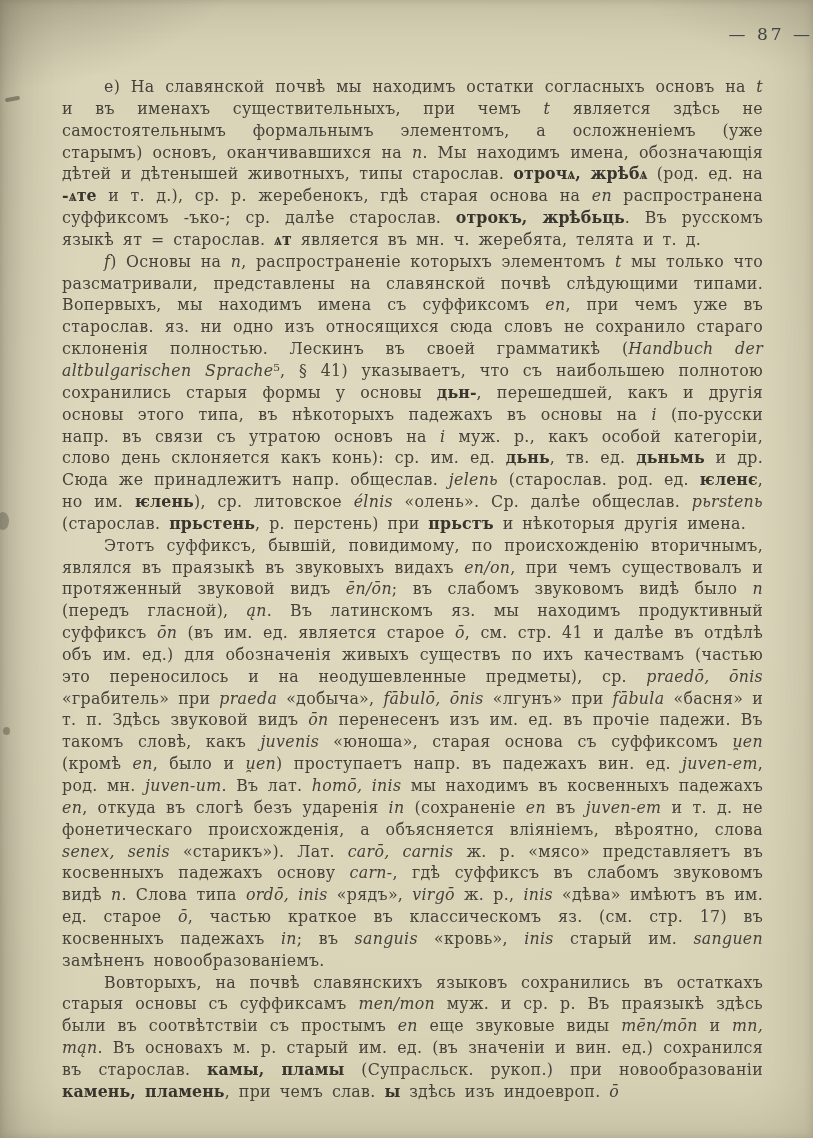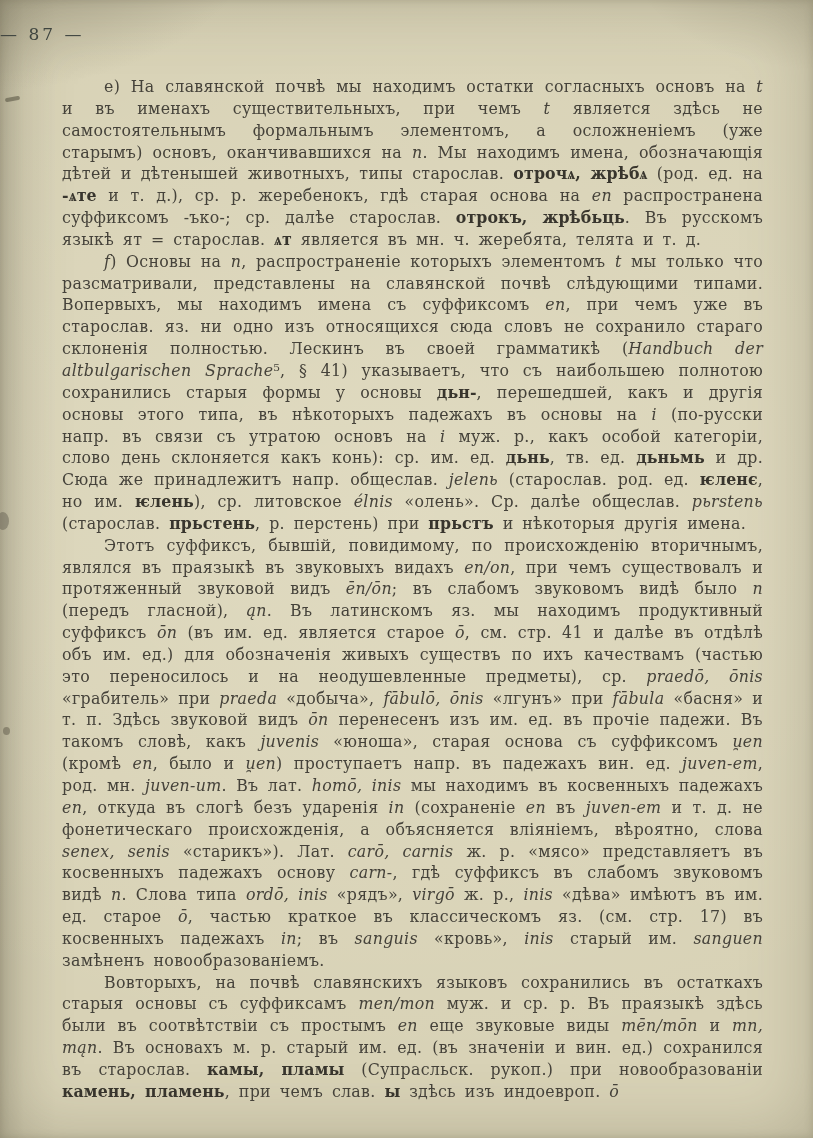--- a/index.html
+++ b/index.html
@@ -14,21 +14,21 @@
       radial-gradient(ellipse 900px 700px at 50% 45%, rgba(255,252,235,.20), rgba(255,252,235,0) 80%),
       linear-gradient(90deg, rgba(86,82,64,.20) 0%, rgba(86,82,64,.05) 3%, rgba(86,82,64,0) 7%),
       var(--paper, #d8d2b6);
     box-shadow: inset 0 0 70px rgba(92,86,62,.30), inset 0 0 8px rgba(92,86,62,.25);
     font-family:"DejaVu Serif","Liberation Serif",serif;
     color: var(--ink, #45423a);
   }
 
   .page-number {
     position:absolute; top:24px; left:0; width:100%;
-    text-align:left;
+    text-align:right;
     font-size:17px; letter-spacing:3px;
     color: var(--numink, #3e443f);
   }
 
   .page-body {
     position:absolute; left:62px; top:76px; width:701px;
     font-size:15.8px;
     line-height:21.85px;
     text-align:justify;
     letter-spacing:.3px;

